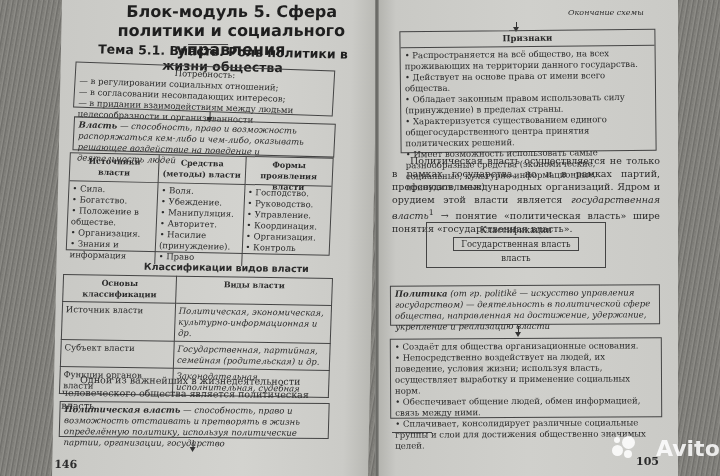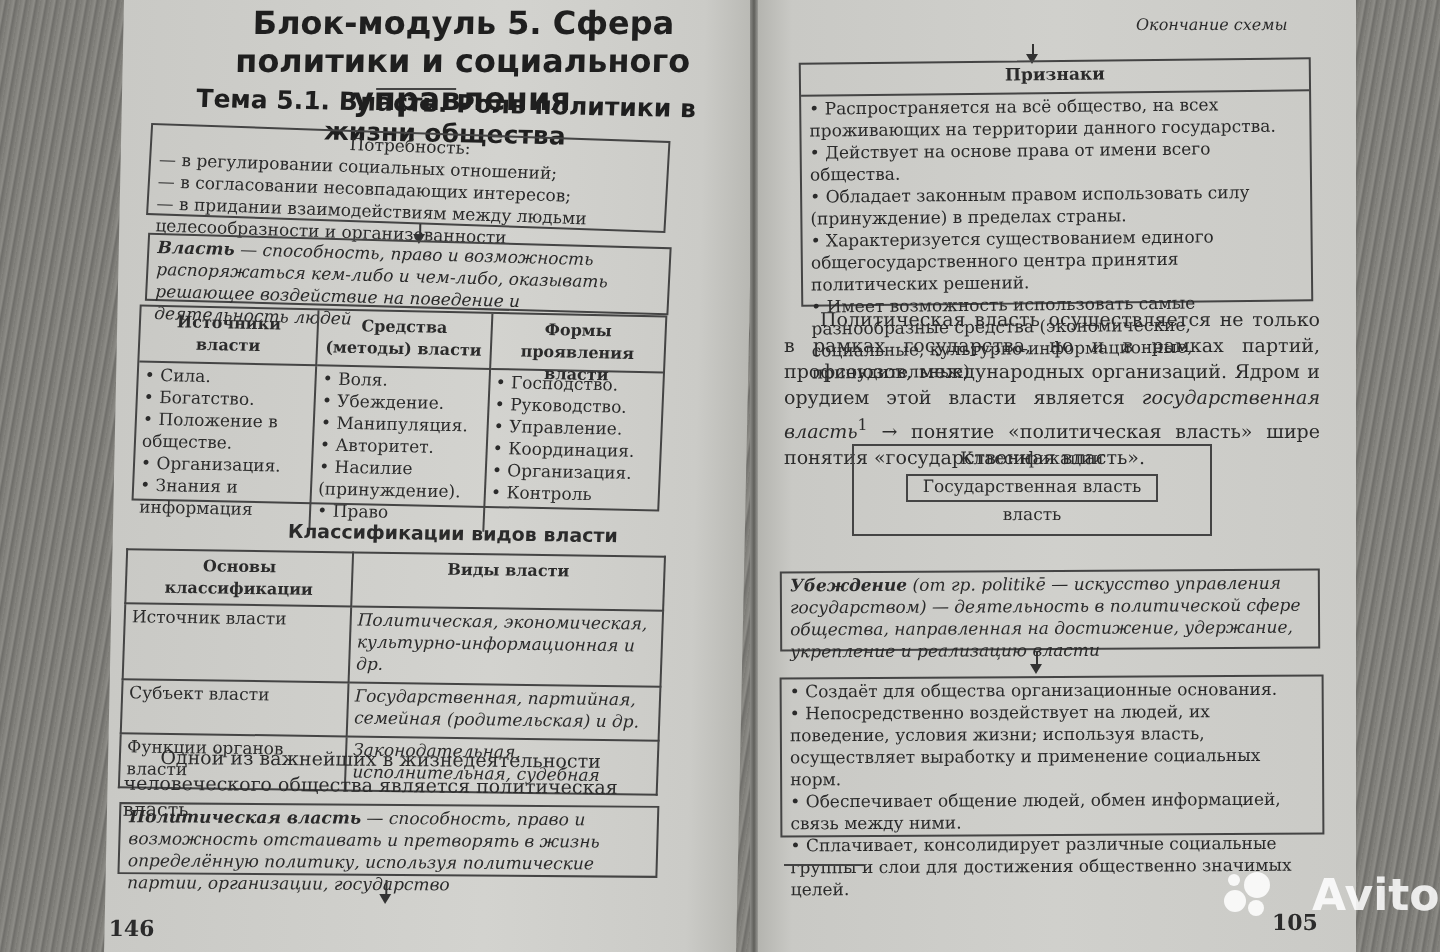--- a/index.html
+++ b/index.html
@@ -224,21 +224,21 @@
       <span>Политическая власть осуществляется не только в рамках государства, но и в рамках партий, профсоюзов, международных организаций. Ядром и орудием этой власти является </span><span class="it">государственная власть</span><sup>1</sup><span> → понятие «политическая власть» шире понятия «государственная власть».</span>
     </div>
 
     <div class="nest-outer">
       <div class="t1">Классификации</div>
       <div class="nest-inner">Государственная власть</div>
       <div>власть</div>
     </div>
 
     <div class="box politics-box">
-      <span class="b">Убеждение</span><span> (от гр. politikē — искусство управления государством) — деятельность в политической сфере общества, направленная на достижение, удержание, укрепление и реализацию власти</span>
+      <span class="b">Политика</span><span> (от гр. politikē — искусство управления государством) — деятельность в политической сфере общества, направленная на достижение, удержание, укрепление и реализацию власти</span>
     </div>
     <div class="arrow" style="left:140px; top:326px; height:7px;"></div>
 
     <div class="box func-box">
       <ul>
         <li>Создаёт для общества организационные основания.</li>
         <li>Непосредственно воздействует на людей, их поведение, условия жизни; используя власть, осуществляет выработку и применение социальных норм.</li>
         <li>Обеспечивает общение людей, обмен информацией, связь между ними.</li>
         <li>Сплачивает, консолидирует различные социальные группы и слои для достижения общественно значимых целей.</li>
       </ul>

